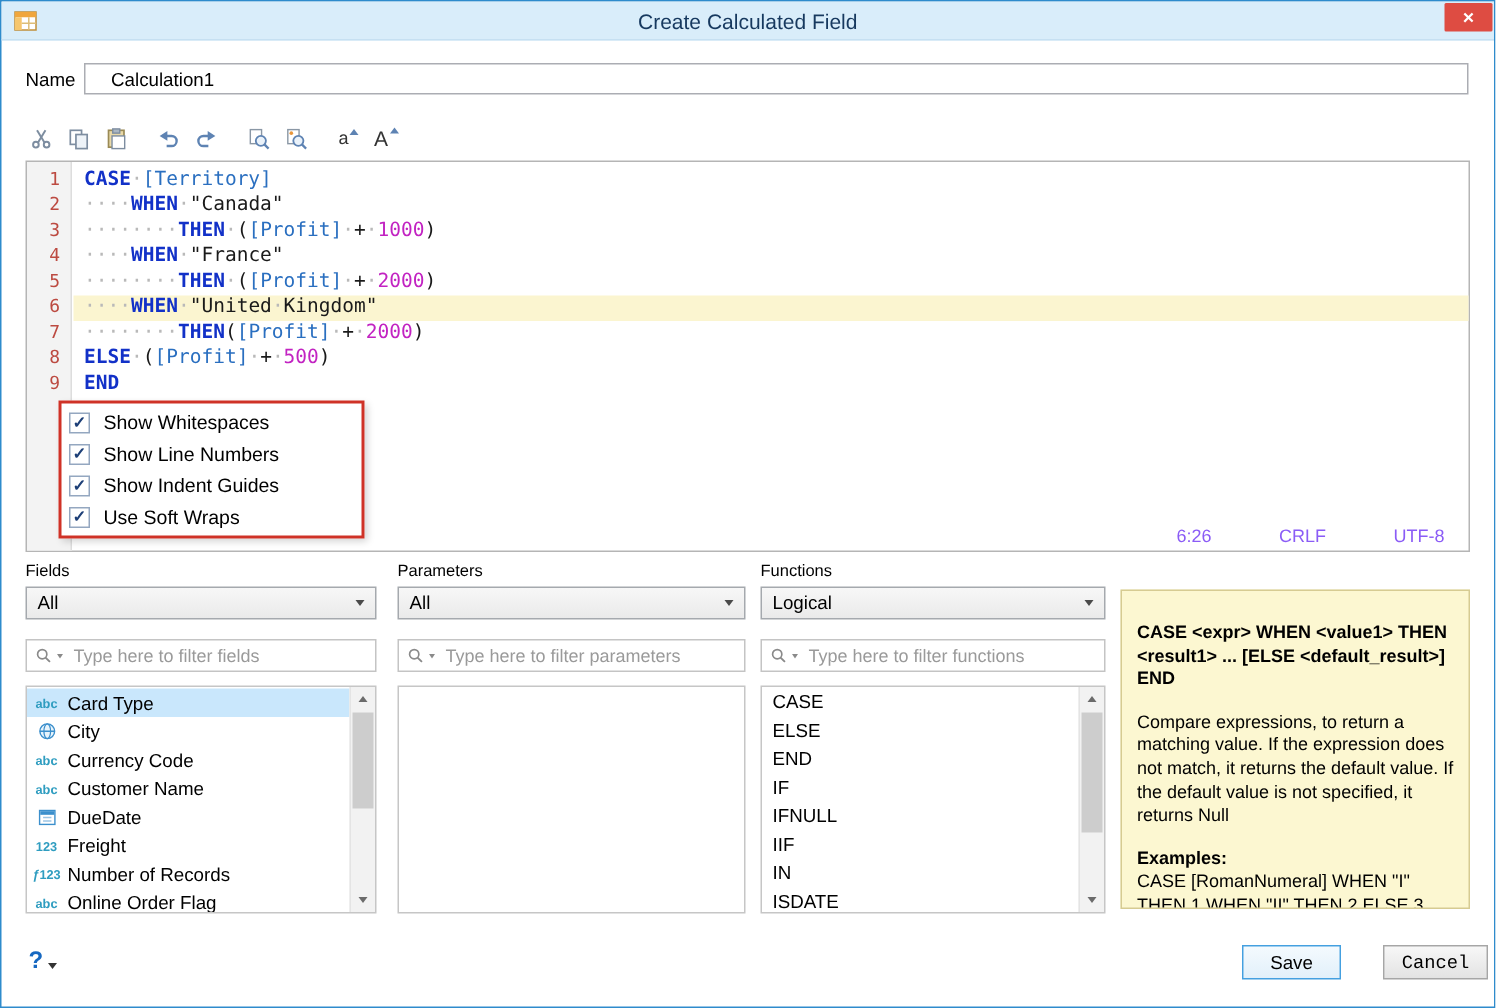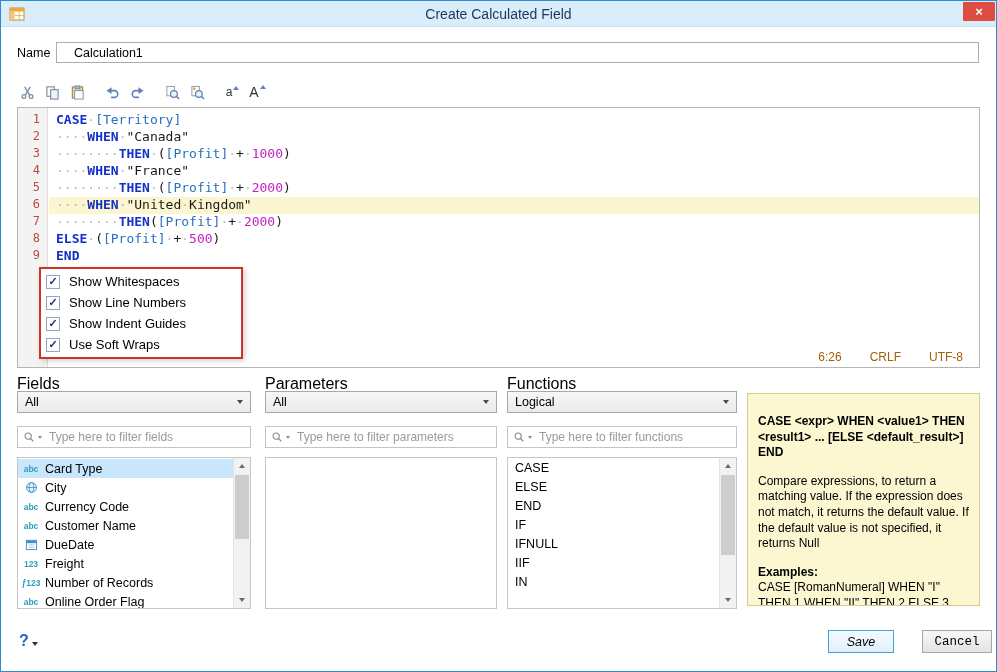--- a/index.html
+++ b/index.html
@@ -40,39 +40,39 @@
   .code { position:absolute; left:31px; top:0; right:0; padding-top:4px; }
   .code-line { height:17px; line-height:17px; font:13px "DejaVu Sans Mono",monospace;
                padding-left:7px; white-space:pre; }
   .code-line.hl { background:#fbf5d0; }
   .tk-kw  { color:#1231c8; font-weight:bold; }
   .tk-fld { color:#2a6fc0; }
   .tk-str { color:#1a1a1a; }
   .tk-num { color:#c223c2; }
   .tk-ws  { color:#b9b9b9; }
   .tk-pln { color:#1a1a1a; }
-  .editor-status { position:absolute; right:16px; bottom:3px; display:flex; gap:28px;
-                   font-size:12px; color:#a16207;margin-top:15px; }
+  .editor-status { position:absolute; right:16px; bottom:3px; display:flex; gap:45px;
+                   font-size:12px; color:#8b5cf6;margin-top:15px; }
 
   
   .menu-annotation { position:absolute; left:38px; top:266px; border:2px solid #cf3227;
                      background:#fff; box-shadow:2px 2px 5px rgba(0,0,0,.18); }
   .menu { padding:2px 0; min-width:200px; }
   .menu-item { height:21px; display:flex; align-items:center; gap:9px; padding:0 20px 0 5px; font-size:13px; color:#000; }
   .menu-check { width:14px; height:14px; border:1px solid #94a7c0; display:flex; align-items:center;
                 justify-content:center; font-size:11px; font-weight:bold; color:#1d3f77; background:#fff; flex:none; }
 
   
   .panels { position:absolute; top:374px; left:16px; right:16px; display:flex; }
   .col { display:flex; flex-direction:column; }
   .col-fields    { width:234px; margin-right:14px; }
   .col-params    { width:232px; margin-right:10px; }
   .col-functions { width:230px; margin-right:10px; }
   .col-help      { flex:1; }
-  .panel-label { font-size:16px; height:16px; color:#000; }
+  .panel-label { font-size:11px; height:16px; color:#000; }
   .combo { height:22px; border:1px solid #a5a9ae; background:linear-gradient(#f7f7f7,#eaeaea);
            display:flex; align-items:center; justify-content:space-between; padding:0 7px; font-size:12.5px; }
   .combo-arrow { width:0; height:0; border-left:3.5px solid transparent; border-right:3.5px solid transparent;
                  border-top:4px solid #4a4a4a; }
   .searchbox { margin-top:13px; height:22px; border:1px solid #c4c4c4; display:flex; align-items:center;
                padding:0 5px; gap:3px; background:#fff; }
   .searchbox input { border:none; outline:none; flex:1; font:12px "Liberation Sans",sans-serif; color:#555; min-width:0; background:transparent; }
   .searchbox input::placeholder { color:#9a9a9a; }
   .sb-chevron { width:0; height:0; border-left:2.5px solid transparent; border-right:2.5px solid transparent;
                 border-top:3.5px solid #8a8a8a; margin-right:2px; }
@@ -100,21 +100,21 @@
   .help-desc { margin-bottom:13px; line-height:1.3; }
   .help-ex-label { font-weight:bold; line-height:1.3; }
   .help-ex   { line-height:1.3; }
 
   
   .footer-help { position:absolute; left:18px; top:631px; display:flex; align-items:center; gap:3px; }
   .q-mark { color:#1668c1; font-weight:bold; font-size:16px; }
   .tri-down-sm { width:0; height:0; border-left:3px solid transparent; border-right:3px solid transparent;
                  border-top:4px solid #333; margin-top:5px; }
   .btn { position:absolute; top:629px; height:23px; font-size:12.5px; display:flex; align-items:center; justify-content:center; cursor:default; }
-  .btn-save   { right:102px; width:66px; border:1px solid #44a0e0; background:linear-gradient(#f4fafe,#e2f0fa);font-style:italic; }
+  .btn-save   { right:102px; width:66px; border:1px solid #44a0e0; background:linear-gradient(#f4fafe,#e2f0fa); }
   .btn-cancel { right:4px;  width:70px; border:1px solid #a6a6a6; background:linear-gradient(#f7f7f7,#e3e3e3);font-family:Liberation Mono, monospace; }
 </style>
 </head>
 <body>
 
 <div class="window">
 
   <div class="titlebar">
     <span class="title-icon">
       <svg width="16" height="16" viewBox="0 0 16 16">
@@ -370,20 +370,21 @@
       </div>
       <div class="listbox">
         <div class="list-inner" id="functions-list">
             <div class="fn-item">CASE</div>
             <div class="fn-item">ELSE</div>
             <div class="fn-item">END</div>
             <div class="fn-item">IF</div>
             <div class="fn-item">IFNULL</div>
             <div class="fn-item">IIF</div>
             <div class="fn-item">IN</div>
+            <div class="fn-item">ISDATE</div>
           </div>
         <div class="scrollbar">
           <div class="sb-arrow">
               <span class="tri-up"></span>
             </div>
           <div class="sb-thumb" style="top:17px;height:80px"></div>
           <div class="sb-arrow sb-bottom">
               <span class="tri-down"></span>
             </div>
         </div>

